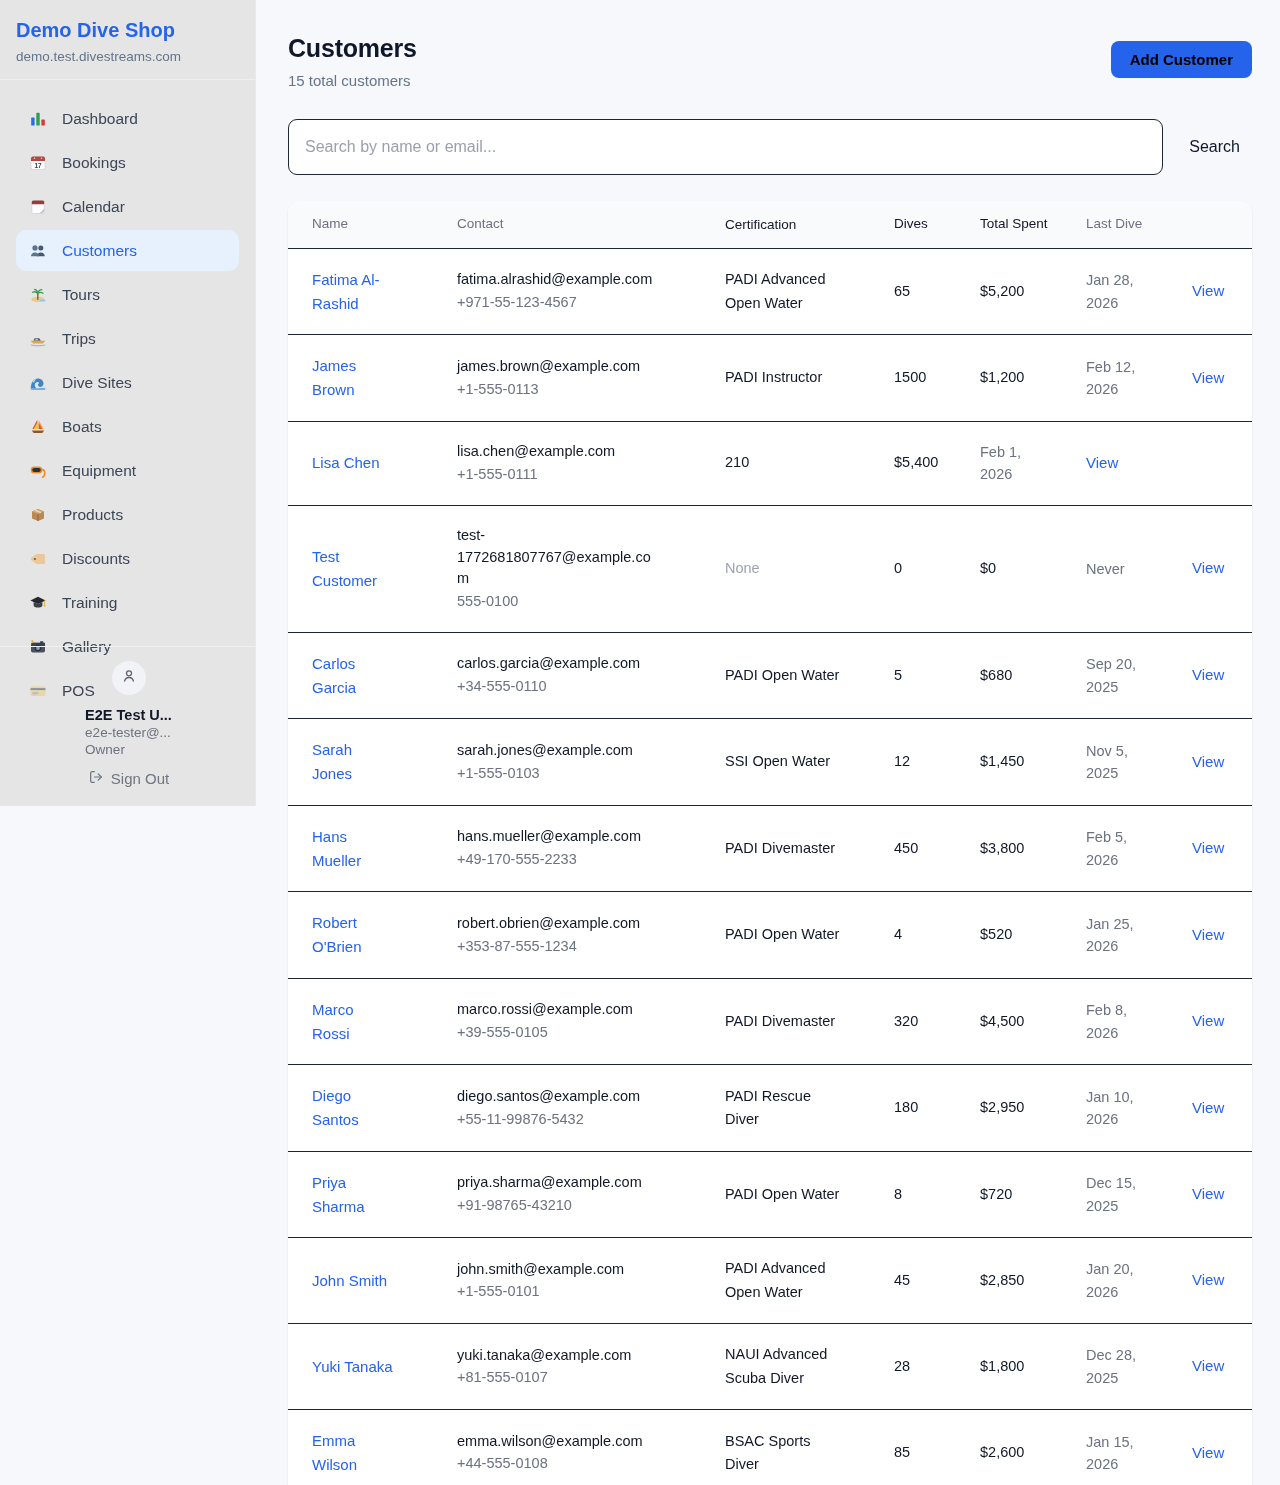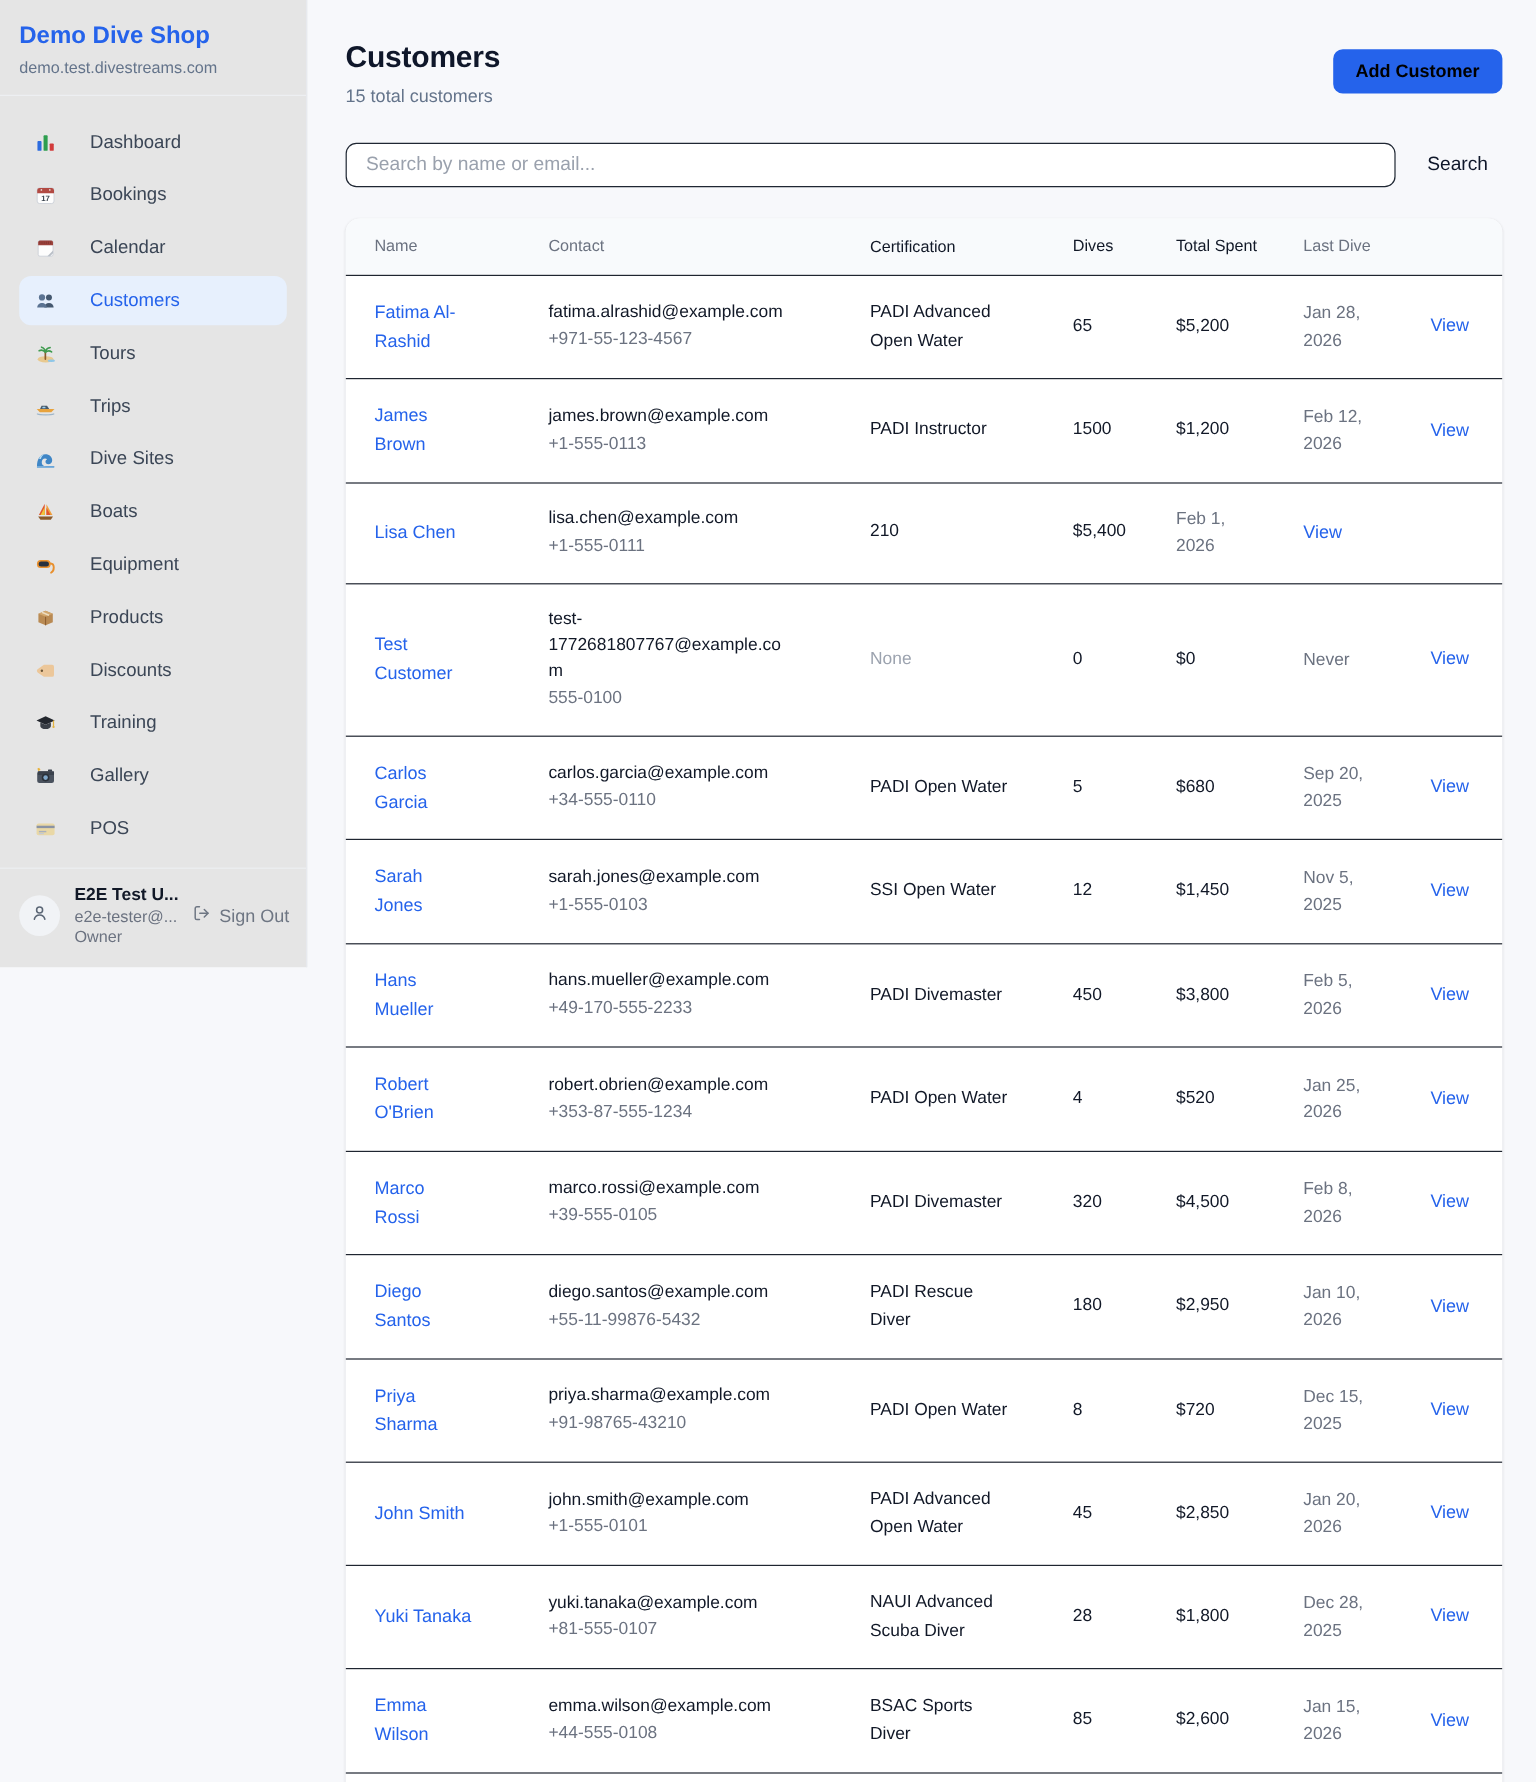--- a/index.html
+++ b/index.html
@@ -16,34 +16,34 @@
     position: absolute; left: 0; top: 0;
     width: 256px; height: 806px;
     background: #e5e5e5;
     border-right: 1px solid #e7e9ee;
   }
   .side-head { padding: 19px 16px 15px; border-bottom: 1px solid #edeff2; }
   .side-title { color: #2563eb; font-size: 20px; font-weight: 700; }
   .side-sub { color: #64748b; font-size: 13.5px; margin-top: 7px; }
   .nav { padding: 18px 16px 0; list-style: none; }
   .nav-item {
-    display: flex; align-items: center; gap: 28px;
+    display: flex; align-items: center; gap: 15px;
     height: 41px; padding: 0 13px; margin-bottom: 3px;
     border-radius: 10px; cursor: pointer;
   }
   .nav-item.active { background: #e7f0fd; }
   .nav-icon { width: 18px; height: 18px; flex: 0 0 18px; }
   .nav-icon svg { width: 18px; height: 18px; display: block; }
   .nav-label { font-size: 15.5px; color: #3b4656; }
   .nav-item.active .nav-label { color: #2563eb; font-weight: 500; }
   .side-user {
     position: absolute; bottom: 0; left: 0; right: 0;
     border-top: 1px solid #edeff2;
     padding: 14px 14px 18px 16px;
-    display: flex; align-items: center; gap: 12px;
+    display: flex; align-items: center; gap: 12px; flex-direction: column;
   }
   .avatar {
     width: 34px; height: 34px; border-radius: 50%;
     background: #f1f3f6; flex: 0 0 34px;
     display: flex; align-items: center; justify-content: center;
   }
   .avatar svg { width: 18px; height: 18px; }
   .user-meta { flex: 1 1 auto; min-width: 0; }
   .user-name { font-size: 14.5px; font-weight: 700; color: #111827; white-space: nowrap; }
   .user-email, .user-role { font-size: 13.5px; color: #6b7280; margin-top: 2px; white-space: nowrap; }
@@ -55,21 +55,21 @@
   .page-title { font-size: 25px; font-weight: 700; color: #0f172a; letter-spacing: -0.2px; }
   .page-sub { font-size: 15px; color: #64748b; margin-top: 9px; }
   .btn-primary {
     background: #2563eb; color: #000000; border: none;
     font-family: inherit; font-size: 15px; font-weight: 600;
     height: 37px; padding: 0 19px; border-radius: 8px;
     margin-top: 7px; cursor: pointer;
   }
   .search-row { display: flex; align-items: center; gap: 26px; margin-top: 30px; }
   .search-input {
-    flex: 1 1 auto; height: 37px;
+    flex: 1 1 auto; height: 56px;
     border: 1px solid #1f2733; border-radius: 9px;
     background: #ffffff; padding: 0 16px;
     font-family: inherit; font-size: 16px; color: #111827;
   }
   .search-input::placeholder { color: #9aa1ad; }
   .search-btn {
     background: none; border: none; font-family: inherit;
     font-size: 16px; color: #0f172a; cursor: pointer; padding: 0 12px 0 0;
   }
   

